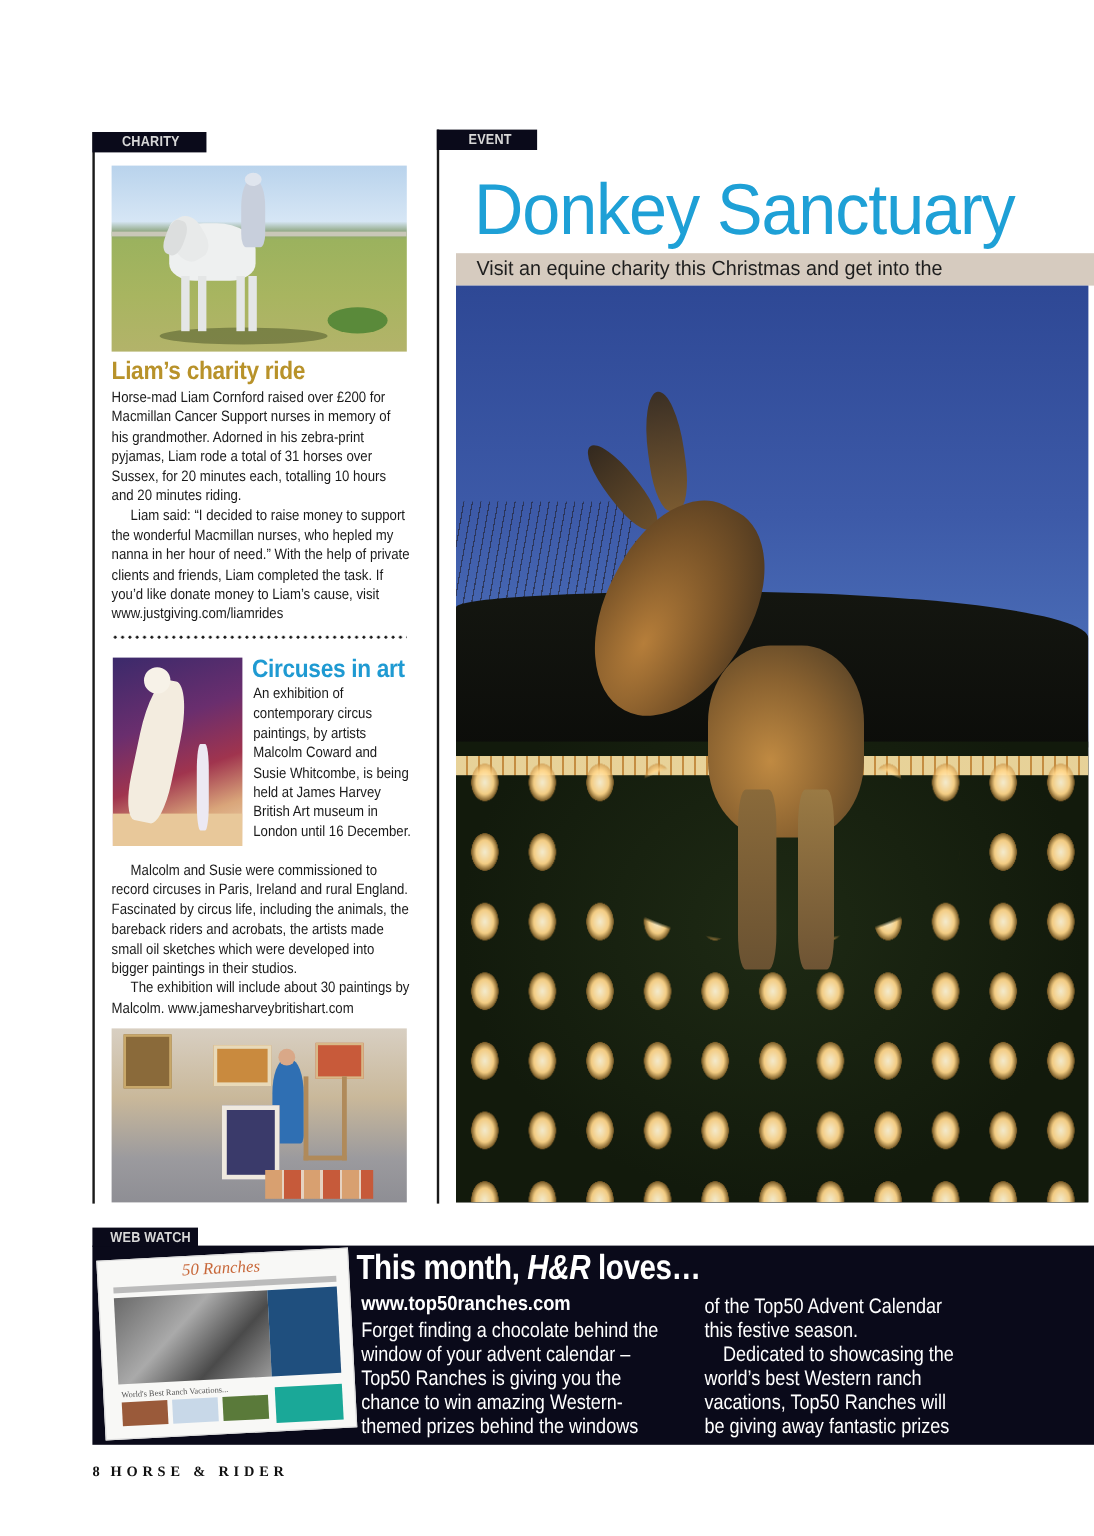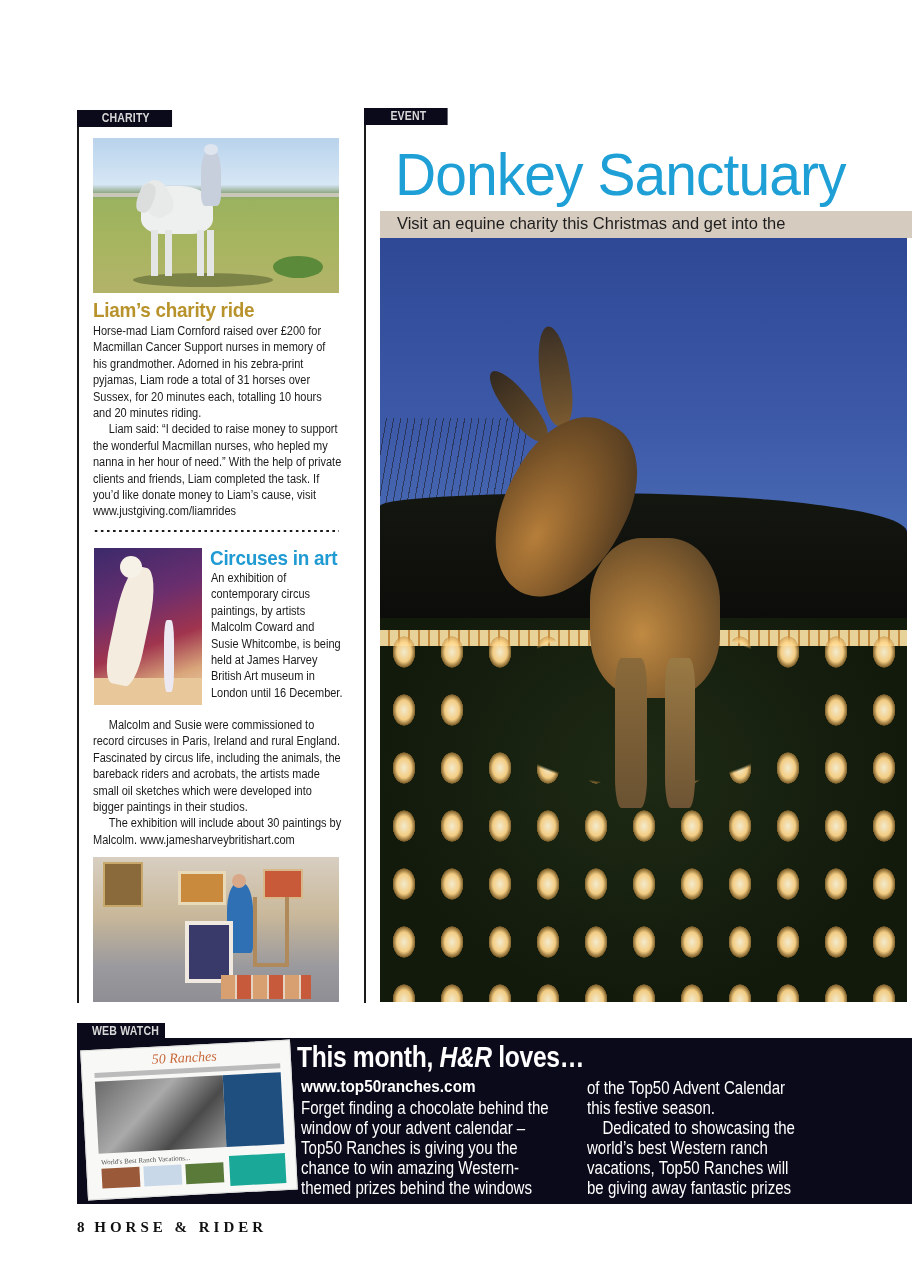--- a/index.html
+++ b/index.html
@@ -103,21 +103,21 @@
   #website-shot .t4 { position: absolute; left: 142px; top: 112px; width: 56px; height: 30px; background: #1aa898; }
 
   .ww-headline { position: absolute; left: 297px; top: 1041px; font-size: 29px; font-weight: bold; color: #ffffff; letter-spacing: -0.4px; white-space: nowrap; transform: scaleX(0.85); transform-origin: left; }
   .ww-headline em { font-style: italic; }
   .ww-url { position: absolute; left: 301px; top: 1077px; font-size: 17px; font-weight: bold; color: #ffffff; white-space: nowrap; transform: scaleX(0.9); transform-origin: left; }
   .ww-text { position: absolute; font-size: 17.5px; line-height: 20px; color: #ffffff; transform: scaleX(0.86); transform-origin: left; white-space: nowrap; }
   .ww-text p.indent { text-indent: 18px; }
   #ww-col1 { left: 301px; top: 1098px; }
   #ww-col2 { left: 587px; top: 1078px; }
 
-  .folio { position: absolute; left: 77px; top: 1219px; font-family: "Liberation Serif", serif; font-weight: bold; font-size: 15px; color: #111; letter-spacing: 4px; white-space: nowrap; }
+  .folio { position: absolute; left: 77px; top: 1219px; font-family: "Liberation Serif", serif; font-weight: bold; font-size: 12px; color: #111; letter-spacing: 4px; white-space: nowrap; }
   .folio .num { letter-spacing: 2px; }
 </style>
 </head>
 <body>
 
 <div class="vline" id="charity-line"></div>
 <div class="section-tag" id="charity-tag">CHARITY</div>
 
 <div class="photo" id="ride-photo" title="Rider in zebra-print pyjamas on a grey horse in a field">
   <div class="fence"></div>

